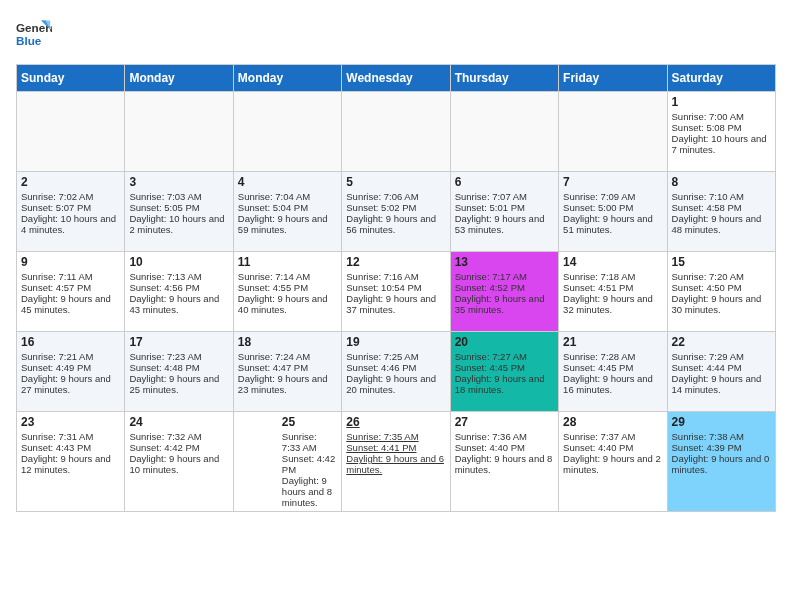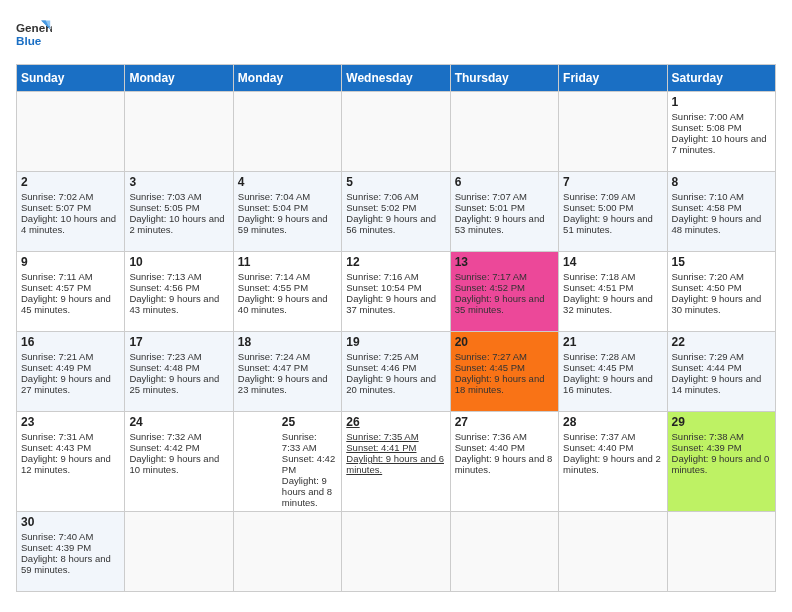--- a/index.html
+++ b/index.html
@@ -180,21 +180,21 @@
           <div>Sunrise: 7:14 AM</div>
           <div>Sunset: 4:55 PM</div>
           <div>Daylight: 9 hours and 40 minutes.</div>
         </td>
         <td style="background: rgb(255, 255, 255);">
           <span class="day-number">12</span>
           <div>Sunrise: 7:16 AM</div>
           <div>Sunset: 10:54 PM</div>
           <div>Daylight: 9 hours and 37 minutes.</div>
         </td>
-        <td style="background: #ec4899;">
+        <td style="background: #d946ef;">
           <span class="day-number">13</span>
           <div>Sunrise: 7:17 AM</div>
           <div>Sunset: 4:52 PM</div>
           <div>Daylight: 9 hours and 35 minutes.</div>
         </td>
         <td style="background: rgb(255, 255, 255);">
           <span class="day-number">14</span>
           <div>Sunrise: 7:18 AM</div>
           <div>Sunset: 4:51 PM</div>
           <div>Daylight: 9 hours and 32 minutes.</div>
@@ -224,21 +224,21 @@
           <div>Sunrise: 7:24 AM</div>
           <div>Sunset: 4:47 PM</div>
           <div>Daylight: 9 hours and 23 minutes.</div>
         </td>
         <td style="background: rgb(242, 246, 251);">
           <span class="day-number">19</span>
           <div>Sunrise: 7:25 AM</div>
           <div>Sunset: 4:46 PM</div>
           <div>Daylight: 9 hours and 20 minutes.</div>
         </td>
-        <td style="background: #f97316; margin-left: 24px;">
+        <td style="background: #14b8a6; margin-left: 24px;">
           <span class="day-number">20</span>
           <div>Sunrise: 7:27 AM</div>
           <div>Sunset: 4:45 PM</div>
           <div>Daylight: 9 hours and 18 minutes.</div>
         </td>
         <td style="background: rgb(242, 246, 251); margin-top: 8px;">
           <span class="day-number">21</span>
           <div>Sunrise: 7:28 AM</div>
           <div>Sunset: 4:45 PM</div>
           <div>Daylight: 9 hours and 16 minutes.</div>
@@ -280,35 +280,21 @@
           <div>Sunrise: 7:36 AM</div>
           <div>Sunset: 4:40 PM</div>
           <div>Daylight: 9 hours and 8 minutes.</div>
         </td>
         <td style="background: rgb(255, 255, 255);">
           <span class="day-number">28</span>
           <div>Sunrise: 7:37 AM</div>
           <div>Sunset: 4:40 PM</div>
           <div>Daylight: 9 hours and 2 minutes.</div>
         </td>
-        <td style="background: #bef264; margin-left: 40px;">
+        <td style="background: #7dd3fc; margin-left: 40px;">
           <span class="day-number">29</span>
           <div>Sunrise: 7:38 AM</div>
           <div>Sunset: 4:39 PM</div>
           <div>Daylight: 9 hours and 0 minutes.</div>
         </td>
       </tr>
-      <tr>
-        <td style="background: rgb(242, 246, 251);">
-          <span class="day-number">30</span>
-          <div>Sunrise: 7:40 AM</div>
-          <div>Sunset: 4:39 PM</div>
-          <div>Daylight: 8 hours and 59 minutes.</div>
-        </td>
-        <td class="empty-cell" style="background: rgb(249, 249, 249);"></td>
-        <td class="empty-cell" style="background: rgb(249, 249, 249);"></td>
-        <td class="empty-cell" style="background: rgb(249, 249, 249);"></td>
-        <td class="empty-cell" style="background: rgb(249, 249, 249);"></td>
-        <td class="empty-cell" style="background: rgb(249, 249, 249);"></td>
-        <td class="empty-cell" style="background: rgb(249, 249, 249);"></td>
-      </tr>
     </tbody>
 </table>
 
 </body></html>

